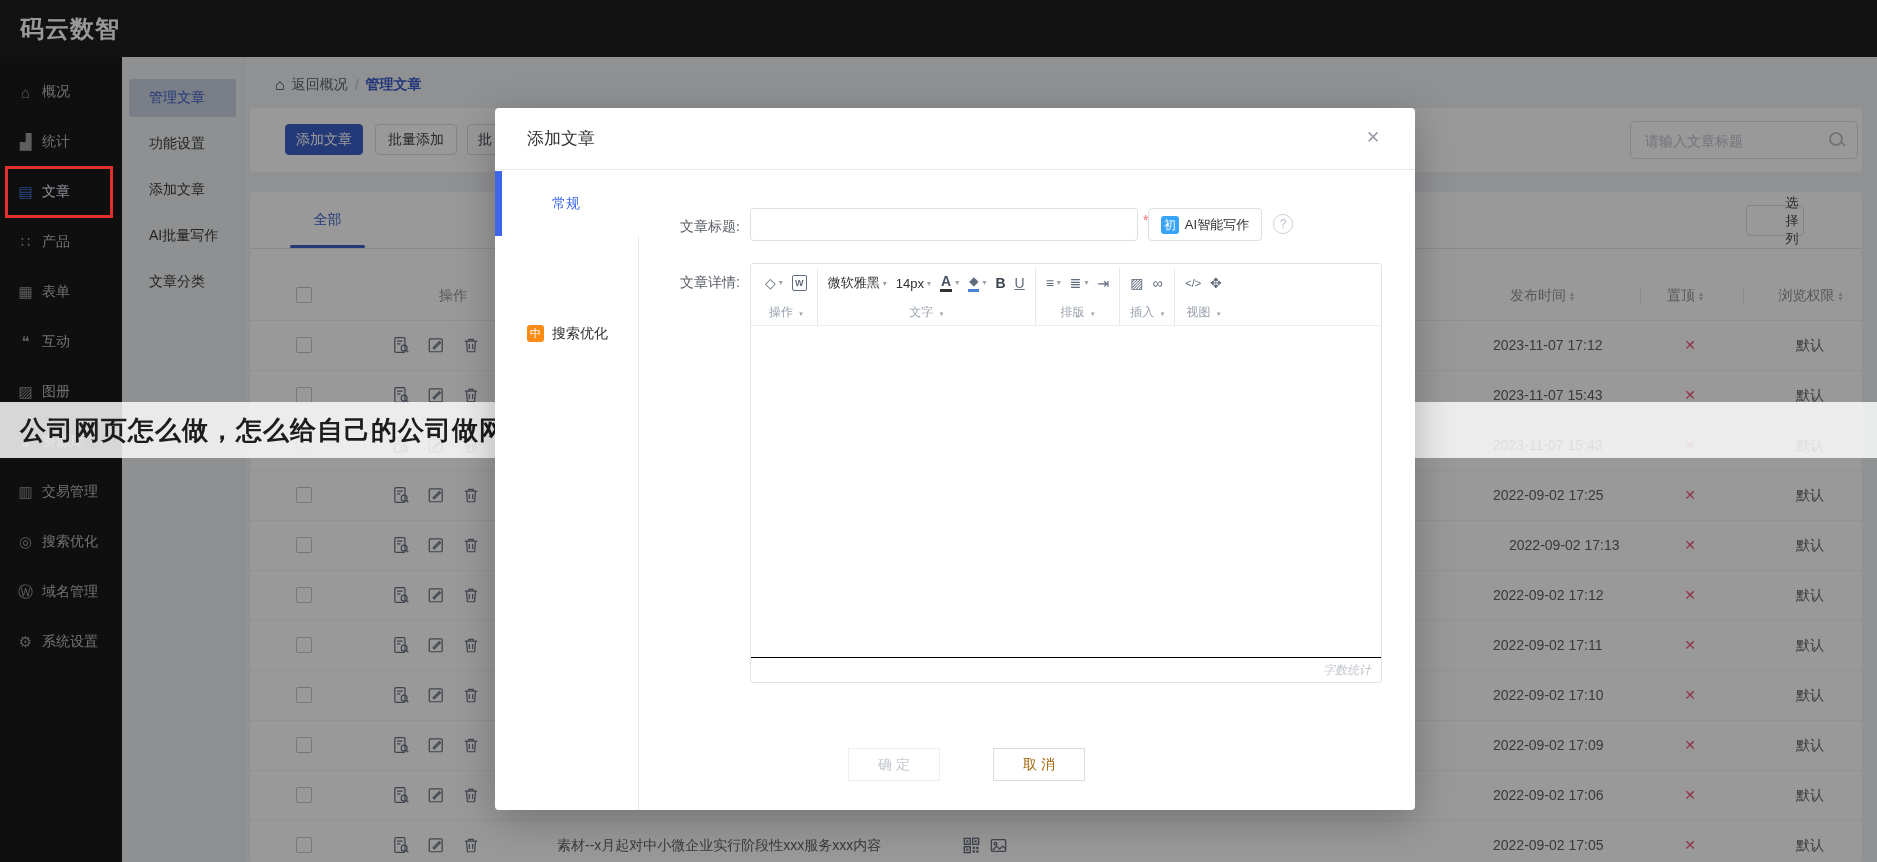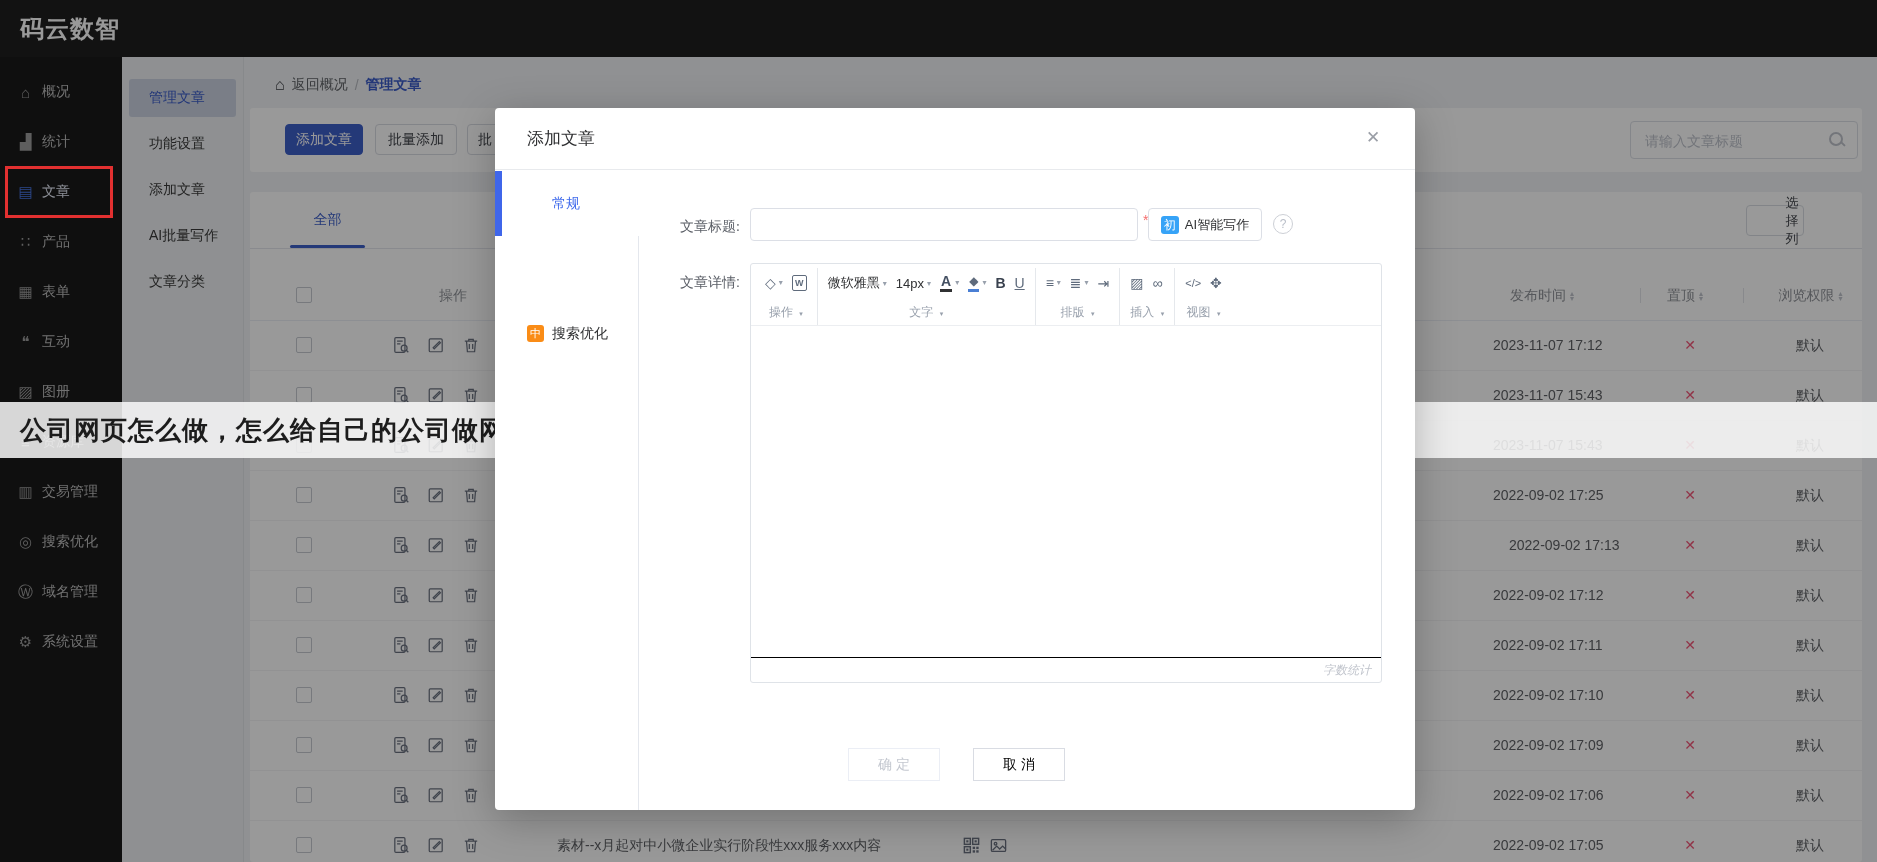--- a/index.html
+++ b/index.html
@@ -114,21 +114,21 @@
   .wdoc{border:1px solid #5f6b7c;border-radius:2px;font-size:9px;font-weight:bold;color:#5f6b7c;width:13px;height:14px;display:inline-flex;align-items:center;justify-content:center;}
   .glabel{font-size:12px;color:#98a0ac;text-align:center;white-space:nowrap;cursor:pointer;}
   .glabel .dd{font-size:7px;}
   .ed-body{position:absolute;left:0;top:62px;width:100%;height:332px;cursor:text;}
   .ed-status{position:absolute;left:0;bottom:0;width:100%;height:25px;border-top:1px solid #000000;box-sizing:border-box;font-style:italic;}
   .wc{position:absolute;right:10px;top:0;line-height:24px;font-size:12px;color:#c0c4cc;}
 
   
   .m-btn{position:absolute;top:640px;width:92px;height:33px;border-radius:0;font-size:14px;display:flex;align-items:center;justify-content:center;box-sizing:border-box;cursor:pointer;background:#fff;}
   #m-confirm{left:353px;border:1px solid #ebeef5;color:#c4c8d0;cursor:not-allowed;}
-  #m-cancel{left:478px;border:1px solid #d9dce3;color:#000000;}
+  #m-cancel{left:498px;border:1px solid #d9dce3;color:#a16207;}
 
   
   .annotation{position:absolute;left:5px;top:166px;width:102px;height:46px;border:3px solid #e23030;z-index:80;pointer-events:none;}
 </style>
 </head>
 <body>
 
 <div id="app">
 
   <header class="topbar">

